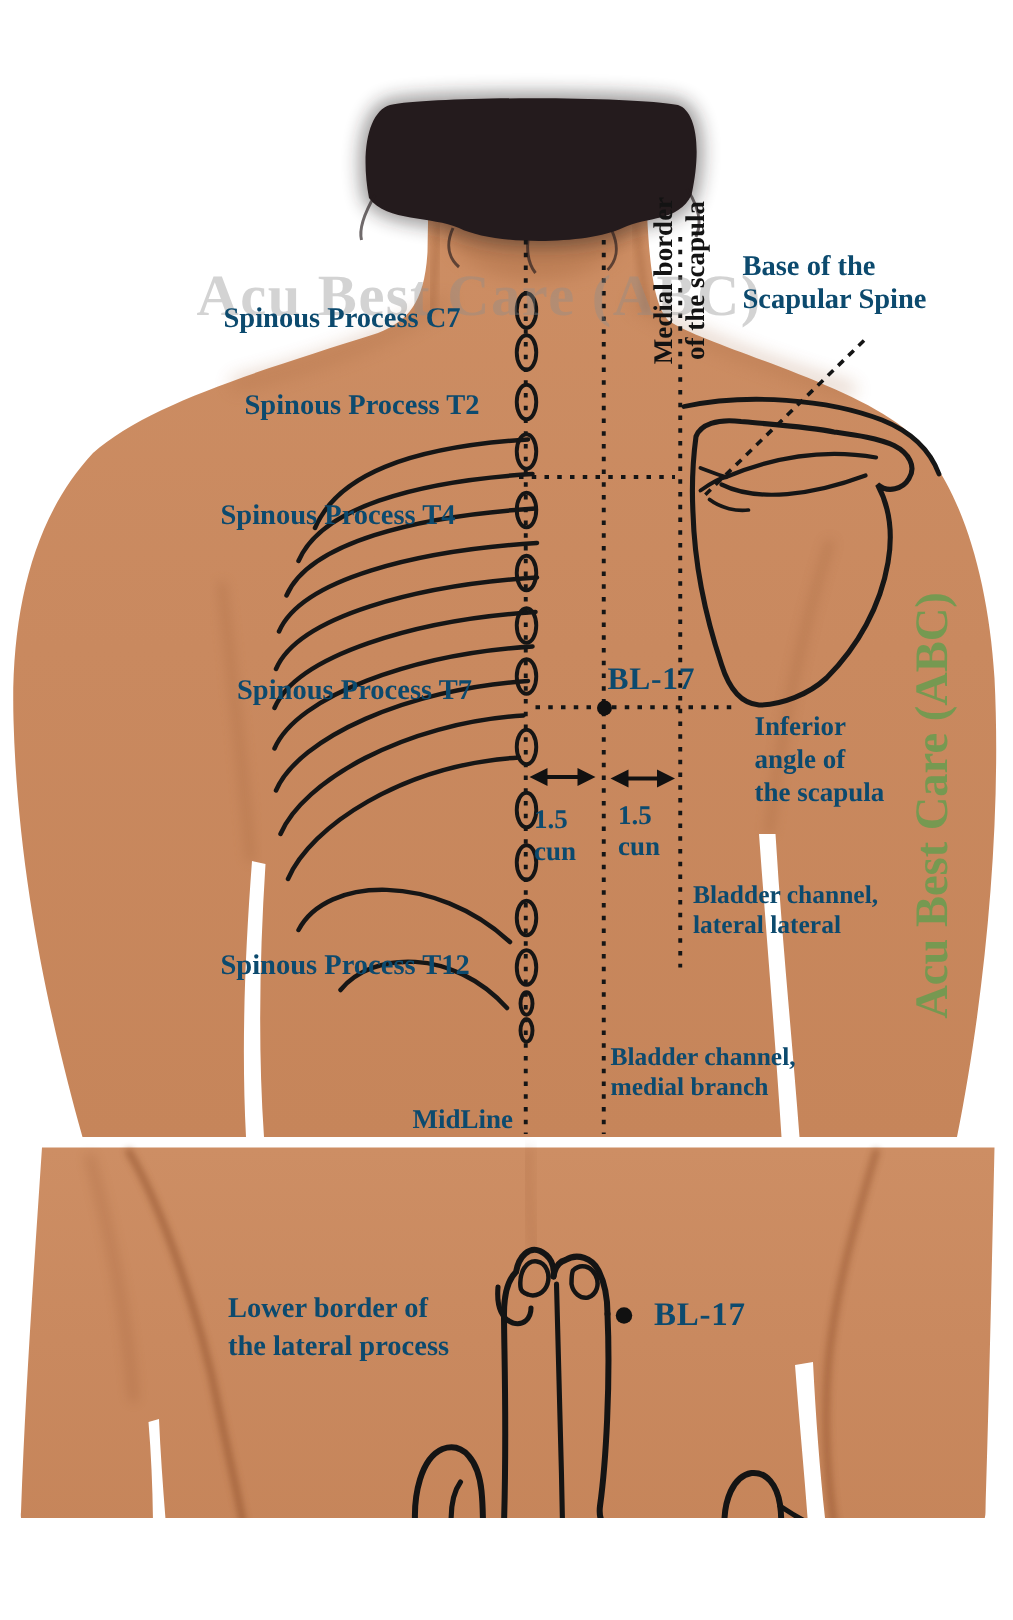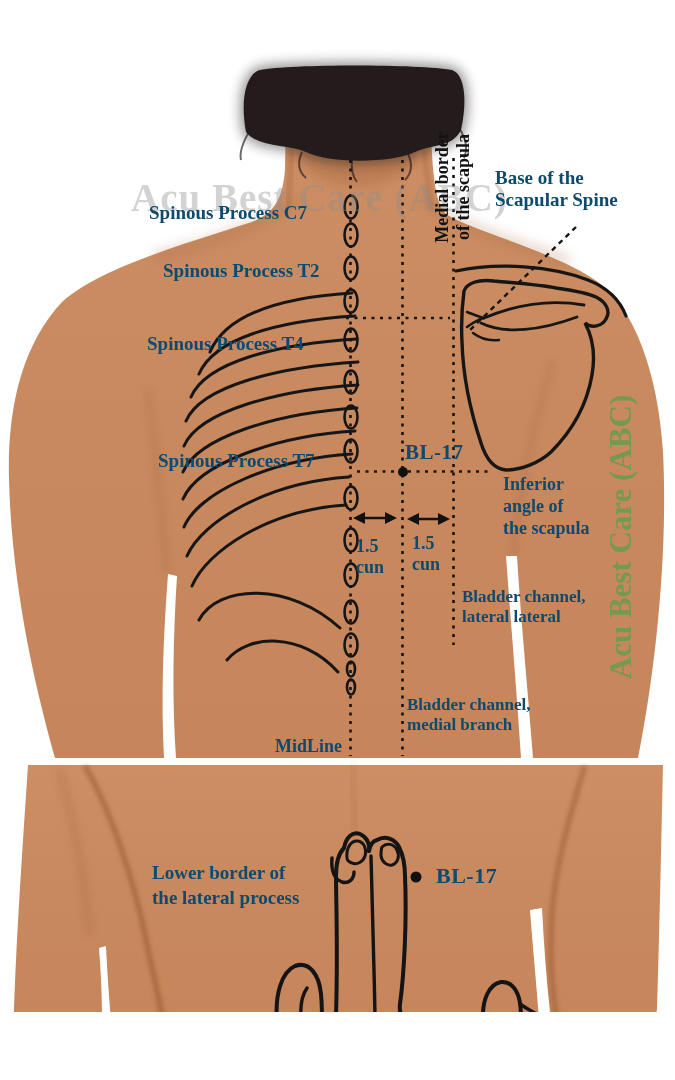--- a/index.html
+++ b/index.html
@@ -174,20 +174,21 @@
   </g>
 </svg>
 
 <div class="wm-h">Acu Best Care (ABC)</div>
 <div class="wm-v rot">Acu Best Care (ABC)</div>
 
 <div class="lbl sp" style="left:137px;top:202px;margin-left:12px;">Spinous Process C7</div>
 <div class="lbl sp" style="left:163px;top:260px;">Spinous Process T2</div>
 <div class="lbl sp" style="left:147px;top:333px;">Spinous Process T4</div>
 <div class="lbl sp" style="left:158px;top:450px;">Spinous Process T7</div>
+<div class="lbl sp" style="left:147px;top:633px;">Spinous Process T12</div>
 
 <div class="medial-border rot">
   <div>Medial border</div>
   <div>of the scapula</div>
 </div>
 
 <div class="lbl base" style="left:495px;top:167px;">
   <div>Base of the</div>
   <div>Scapular Spine</div>
 </div>

